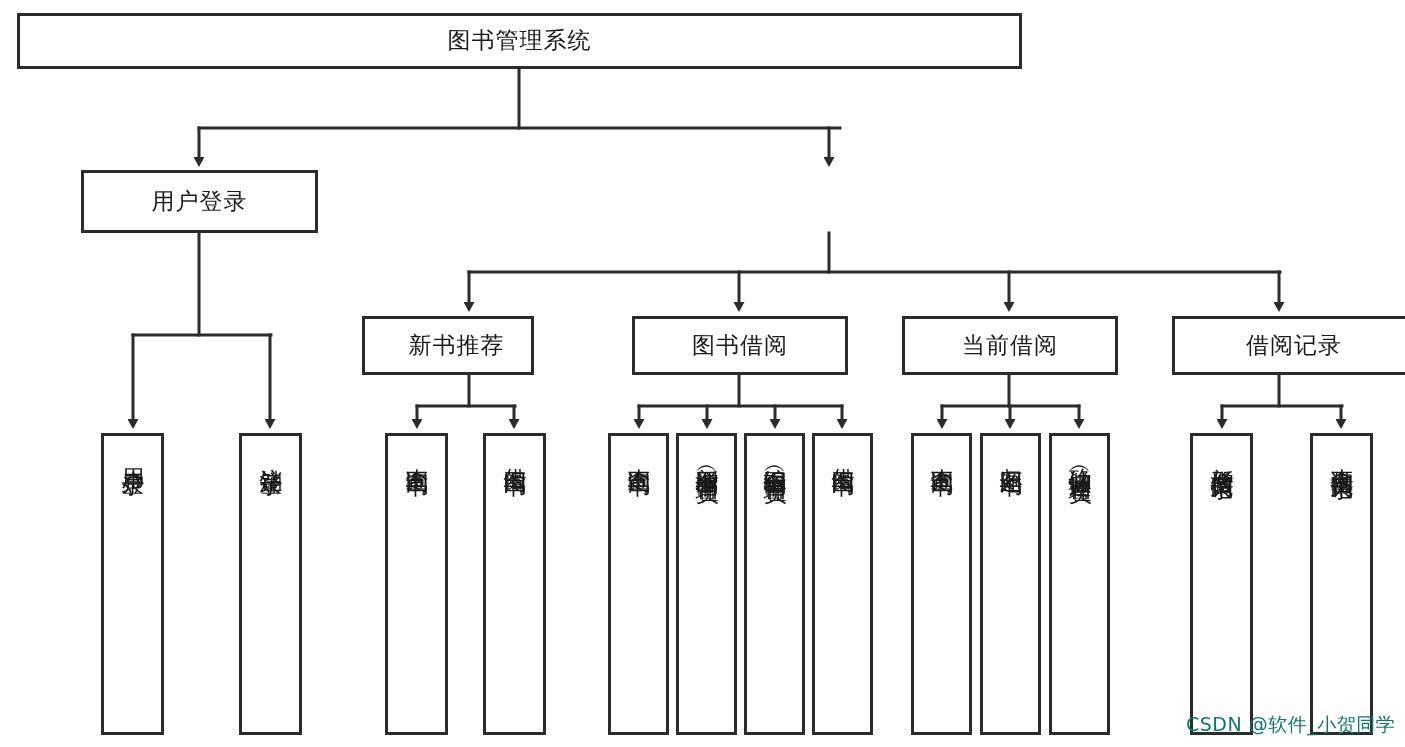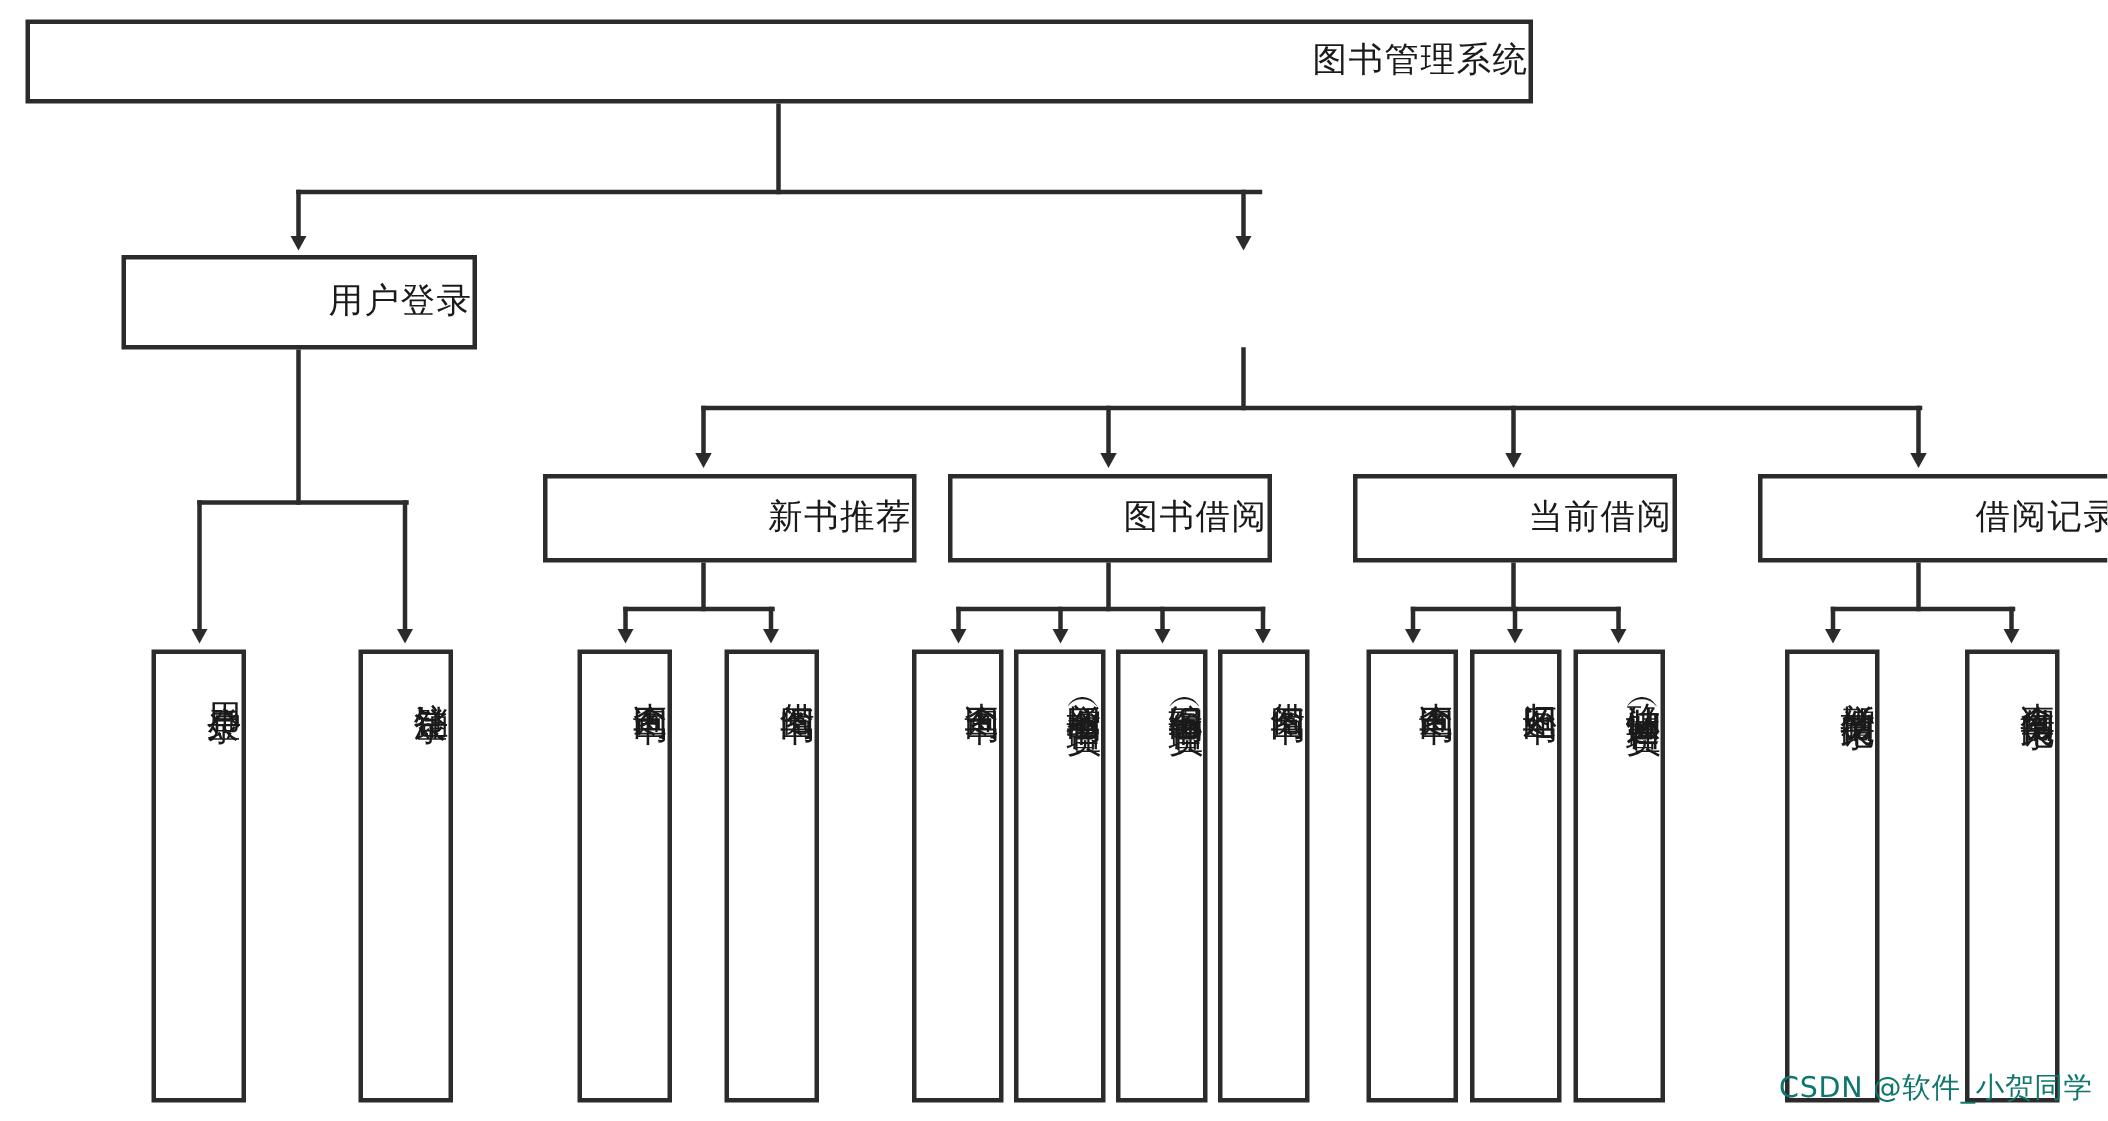--- a/index.html
+++ b/index.html
@@ -25,21 +25,21 @@
     height: 747px;
     pointer-events: none;
   }
   .node {
     position: absolute;
     box-sizing: border-box;
     background: #ffffff;
     border: 3px solid #2b2b2b;
     display: flex;
     align-items: center;
-    justify-content: flex-end;
+    justify-content: center;
     color: #1a1a1a;
   }
   .node.horiz {
     font-size: 23px;
     letter-spacing: 1px;
     line-height: 1.2;
   }
   .node.vert {
     border-width: 3px;
     padding-top: 14px;
@@ -120,21 +120,21 @@
   </svg>
 
   <div class="node horiz" style="left:17px; top:13px; width:1005px; height:56px;">
     <span>图书管理系统</span>
   </div>
 
   <div class="node horiz" style="left:81px; top:170px; width:237px; height:63px;">
     <span>用户登录</span>
   </div>
 
-  <div class="node horiz" style="left:362px; top:316px; width:249px; height:59px;padding-left:17px;">
+  <div class="node horiz" style="left:362px; top:316px; width:172px; height:59px;padding-left:17px;">
     <span>新书推荐</span>
   </div>
   <div class="node horiz" style="left:902px; top:316px; width:216px; height:59px;">
     <span>当前借阅</span>
   </div>
   <div class="node horiz" style="left:632px; top:316px; width:216px; height:59px;">
     <span>图书借阅</span>
   </div>
   <div class="node horiz" style="left:1172px; top:316px; width:244px; height:59px;">
     <span>借阅记录</span>

